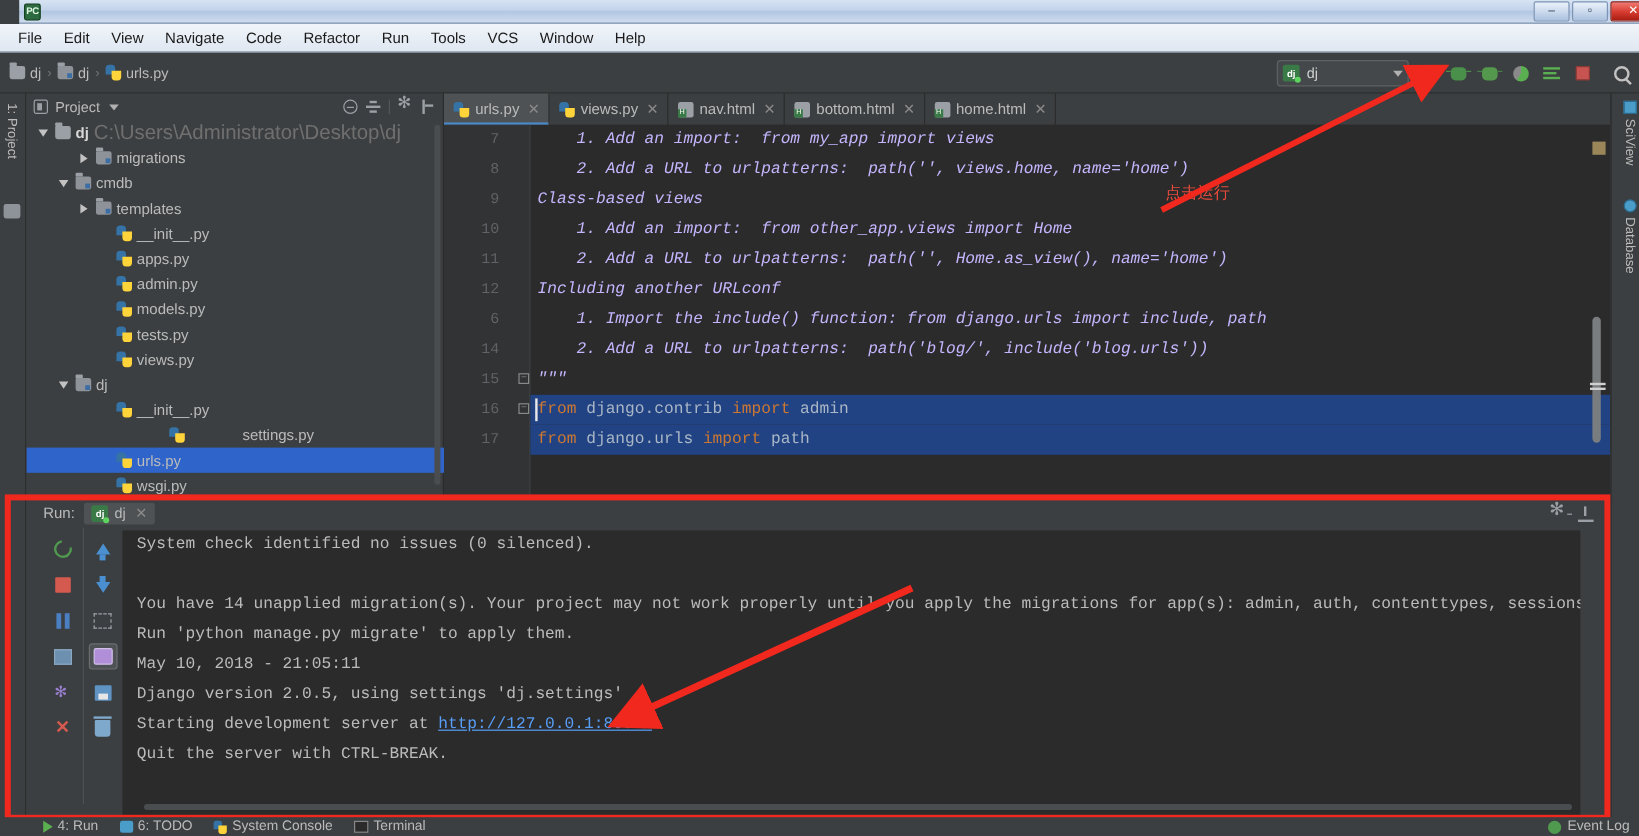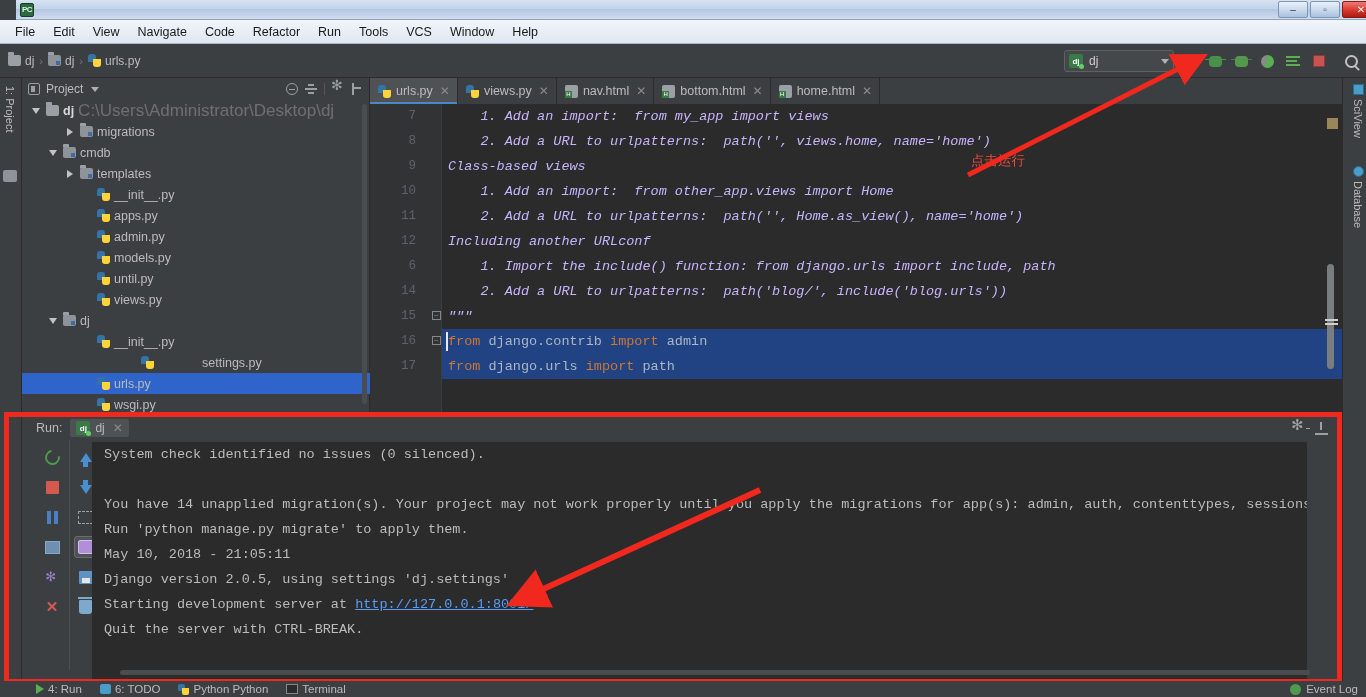--- a/index.html
+++ b/index.html
@@ -225,21 +225,21 @@
   .i-down { width:0;height:0;border-left:6px solid transparent;border-right:6px solid transparent;border-top:9px solid #4a8fd0;position:relative;margin-top:5px; }
   .i-down::after{content:'';position:absolute;left:-2.5px;top:-14px;width:5px;height:5px;background:#4a8fd0;}
   .i-wrap { width:15px;height:13px;border:1px dashed #9aa0a6; }
   .i-print { width:14px;height:13px;background:#5e93c4;border-radius:1px;position:relative; }
   .i-print::after{content:'';position:absolute;left:3px;bottom:1px;width:8px;height:5px;background:#e6e6e6;}
   .i-trash { width:13px;height:14px;background:#7fa9cc;border-radius:1px 1px 3px 3px;position:relative; }
   .i-trash::before{content:'';position:absolute;left:-1px;top:-3px;width:15px;height:2px;background:#7fa9cc;}
   .i-soft { width:16px;height:14px;background:#b08fd8;border:1px solid #d0c0e8;border-radius:2px; }
 
   .console {
-    position:absolute; left:70px; top:26px; width:1215px; height:250px;
+    position:absolute; left:80px; top:26px; width:1215px; height:250px;
     background:#2b2b2b; overflow:hidden;
     font-family:"Liberation Mono", monospace; font-size:13.5px; color:#bbbbbb;
   }
   .cline { height:25px; line-height:25px; padding-left:12px; white-space:pre; }
   .clink { color:#589df6; text-decoration:underline; }
   .console-scroll-h { position:absolute; left:98px; bottom:6px; width:1190px; height:5px; background:#4a4d4f; border-radius:3px;}
 
   
   .redbox {
     position:absolute; left:4px; top:412px; width:1338px; height:272px;
@@ -409,21 +409,21 @@
           <span class="tlabel">admin.py</span>
         </div>
         <div class="trow" style="padding-left: 59px;">
           <span class="tw"></span>
           <span class="py-ico"></span>
           <span class="tlabel">models.py</span>
         </div>
         <div class="trow" style="padding-left: 59px;">
           <span class="tw"></span>
           <span class="py-ico"></span>
-          <span class="tlabel">until.py</span>
+          <span class="tlabel">tests.py</span>
         </div>
         <div class="trow" style="padding-left: 59px;">
           <span class="tw"></span>
           <span class="py-ico"></span>
           <span class="tlabel">views.py</span>
         </div>
         <div class="trow" style="padding-left: 25px;">
           <span class="tw">
             <span class="arr-d"></span>
           </span>
@@ -644,21 +644,21 @@
     <div class="sb-item">
       <span class="sb-run-ico"></span>
       <span>4: Run</span>
     </div>
     <div class="sb-item">
       <span class="sb-todo-ico"></span>
       <span>6: TODO</span>
     </div>
     <div class="sb-item">
       <span class="sb-py-ico"></span>
-      <span>Python Python</span>
+      <span>System Console</span>
     </div>
     <div class="sb-item">
       <span class="sb-term-ico"></span>
       <span>Terminal</span>
     </div>
     <div class="sb-right">
       <span class="sb-event-ico"></span>
       <span>Event Log</span>
     </div>
   </div>

